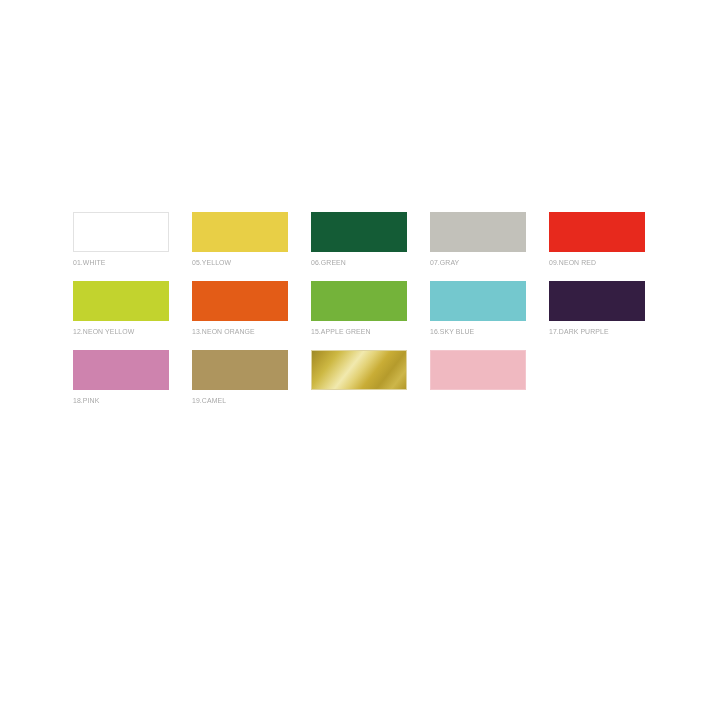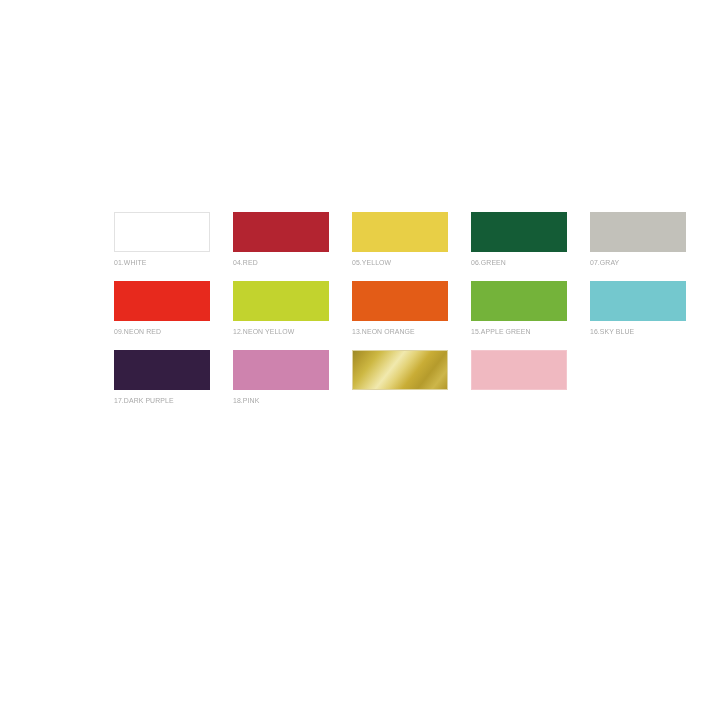--- a/index.html
+++ b/index.html
@@ -23,21 +23,20 @@
 
   .swatch-grid {
     display: grid;
     grid-template-columns: repeat(5, 96px);
     column-gap: 23px;
     row-gap: 14px;
   }
 
   .swatch-cell {
     width: 80px;
-    margin-left: 41px;
   }
 
   .swatch-chip {
     width: 96px;
     height: 40px;
     box-sizing: border-box;
     display: block;
   }
 
   .swatch-chip.bordered {
@@ -62,24 +61,20 @@
   }
 </style>
 </head>
 <body>
 
 <div id="swatch-chart">
   <div class="swatch-grid">
       <div class="swatch-cell">
         <div class="swatch-chip bordered" style="background: rgb(255, 255, 255); border-color: rgb(226, 226, 226);"></div>
         <span class="swatch-label">01.WHITE</span>
-      </div>
-      <div class="swatch-cell">
-        <div class="swatch-chip" style="background: rgb(179, 36, 48);"></div>
-        <span class="swatch-label">04.RED</span>
       </div>
       <div class="swatch-cell">
         <div class="swatch-chip" style="background: rgb(232, 207, 70);"></div>
         <span class="swatch-label">05.YELLOW</span>
       </div>
       <div class="swatch-cell">
         <div class="swatch-chip" style="background: rgb(20, 92, 54);"></div>
         <span class="swatch-label">06.GREEN</span>
       </div>
       <div class="swatch-cell">
@@ -108,20 +103,24 @@
       </div>
       <div class="swatch-cell">
         <div class="swatch-chip" style="background: rgb(52, 30, 66);"></div>
         <span class="swatch-label">17.DARK PURPLE</span>
       </div>
       <div class="swatch-cell">
         <div class="swatch-chip" style="background: rgb(206, 131, 174);"></div>
         <span class="swatch-label">18.PINK</span>
       </div>
       <div class="swatch-cell">
+        <div class="swatch-chip" style="background: rgb(174, 149, 94);"></div>
+        <span class="swatch-label">19.CAMEL</span>
+      </div>
+      <div class="swatch-cell">
         <div class="swatch-chip bordered" style="background: linear-gradient(128deg, rgb(157, 138, 40) 0%, rgb(182, 157, 47) 10%, rgb(205, 184, 67) 22%, rgb(228, 214, 130) 34%, rgb(241, 233, 174) 42%, rgb(227, 210, 119) 52%, rgb(201, 173, 54) 64%, rgb(181, 155, 44) 76%, rgb(205, 182, 74) 88%, rgb(179, 152, 41) 100%); border-color: rgb(222, 211, 160);"></div>
         <span class="swatch-label empty"></span>
       </div>
       <div class="swatch-cell">
         <div class="swatch-chip bordered" style="background: rgb(240, 185, 193); border-color: rgb(243, 198, 205);"></div>
         <span class="swatch-label empty"></span>
       </div>
     </div>
 </div>
 

